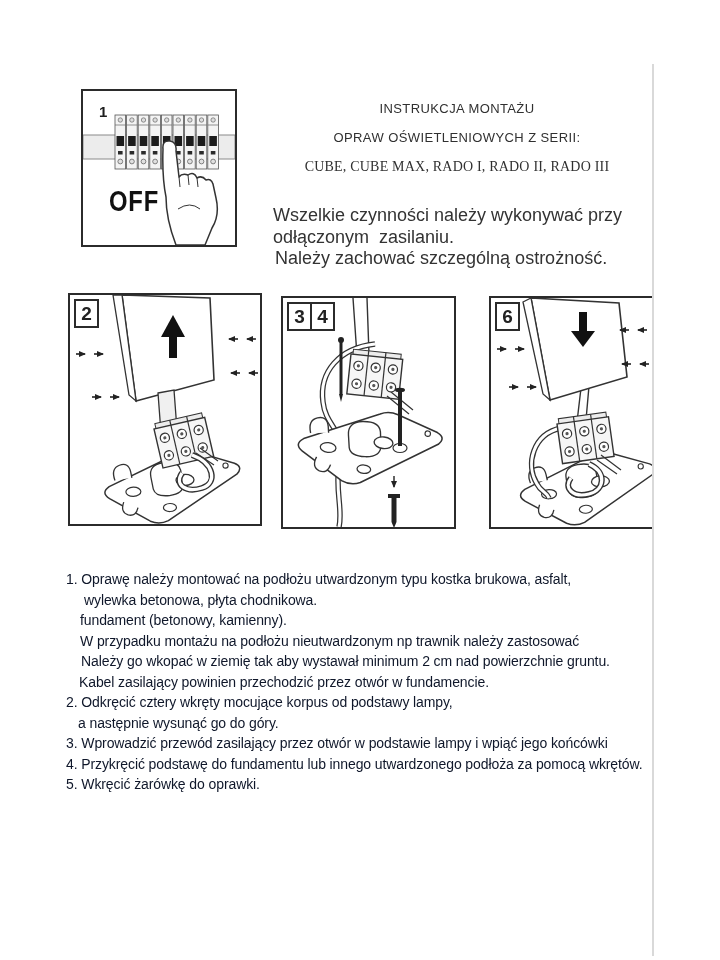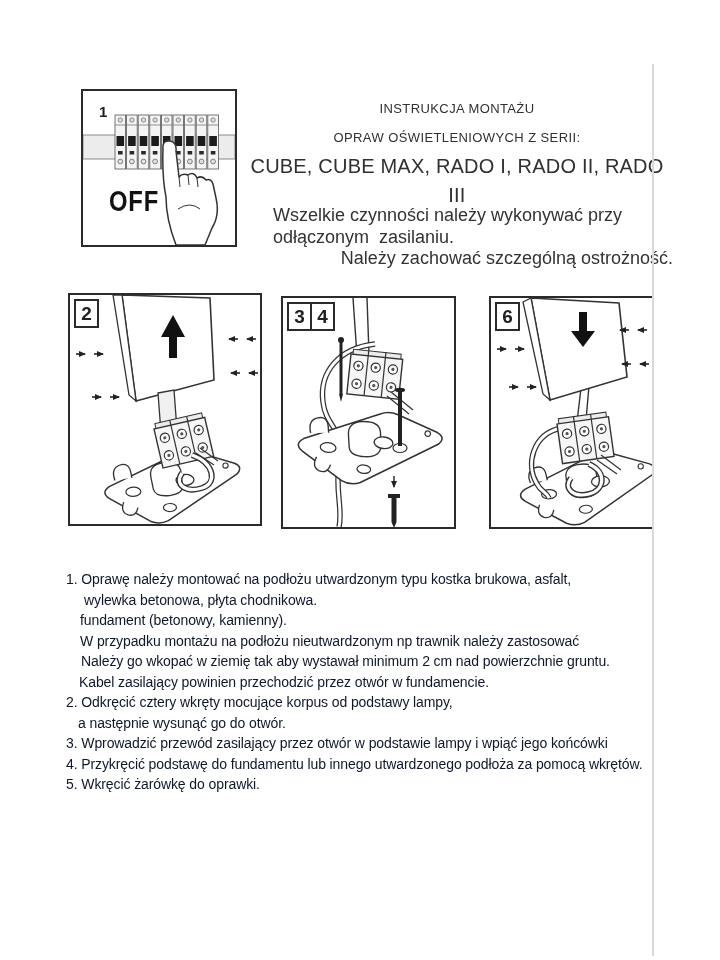--- a/index.html
+++ b/index.html
@@ -2,24 +2,24 @@
 <html><head>
 <meta charset="utf-8">
 <style>
   html,body{margin:0;padding:0;}
   body{width:720px;height:960px;position:relative;background:#ffffff;
        font-family:"Liberation Sans", sans-serif;color:#262626;overflow:hidden;}
   .abs{position:absolute;}
   
   .title-block{left:250px;top:94px;width:414px;text-align:center;color:#303030;}
   .title-l1,.title-l2{font-size:13px;line-height:29px;letter-spacing:.4px;}
-  .title-l3{font-size:20px;line-height:29px;letter-spacing:.2px;}
+  .title-l3{font-size:14px;line-height:29px;letter-spacing:.2px;font-family:Liberation Serif, serif;}
   .warning-block{left:273px;top:205px;width:400px;color:#333;font-size:18px;line-height:21.5px;}
   .ws{white-space:pre-wrap;}
-  .warning-l2{padding-left:2px;text-align:right;}
+  .warning-l2{padding-left:2px;}
   
   .panel{border:2px solid #2b2b2b;background:#fff;box-sizing:border-box;}
   .panel svg{position:absolute;left:0;top:0;}
   #panel1{left:81px;top:89px;width:156px;height:158px;}
   #panel2{left:68px;top:293px;width:194px;height:233px;}
   #panel34{left:281px;top:296px;width:175px;height:233px;}
   #panel6{left:489px;top:296px;width:165px;height:233px;}
   .step-label{position:absolute;border:2px solid #2b2b2b;background:#fff;box-sizing:border-box;
       width:25px;height:29px;display:flex;align-items:center;justify-content:center;
       font-size:19px;font-weight:700;color:#222;}
@@ -219,19 +219,19 @@
 </div>
 
 <div class="abs instructions">
   <div class="il">1. Oprawę należy montować na podłożu utwardzonym typu kostka brukowa, asfalt,</div>
   <div class="il i18">wylewka betonowa, płyta chodnikowa.</div>
   <div class="il i14">fundament (betonowy, kamienny).</div>
   <div class="il i14">W przypadku montażu na podłożu nieutwardzonym np trawnik należy zastosować</div>
   <div class="il i15">Należy go wkopać w ziemię tak aby wystawał minimum 2 cm nad powierzchnie gruntu.</div>
   <div class="il i13">Kabel zasilający powinien przechodzić przez otwór w fundamencie.</div>
   <div class="il">2. Odkręcić cztery wkręty mocujące korpus od podstawy lampy,</div>
-  <div class="il i12">a następnie wysunąć go do otwór.</div>
+  <div class="il i12">a następnie wysunąć go do góry.</div>
   <div class="il">3. Wprowadzić przewód zasilający przez otwór w podstawie lampy i wpiąć jego końcówki</div>
   <div class="il">4. Przykręcić podstawę do fundamentu lub innego utwardzonego podłoża za pomocą wkrętów.</div>
   <div class="il">5. Wkręcić żarówkę do oprawki.</div>
 </div>
 
 <div class="abs edge-line"></div>
 
 </body></html>

